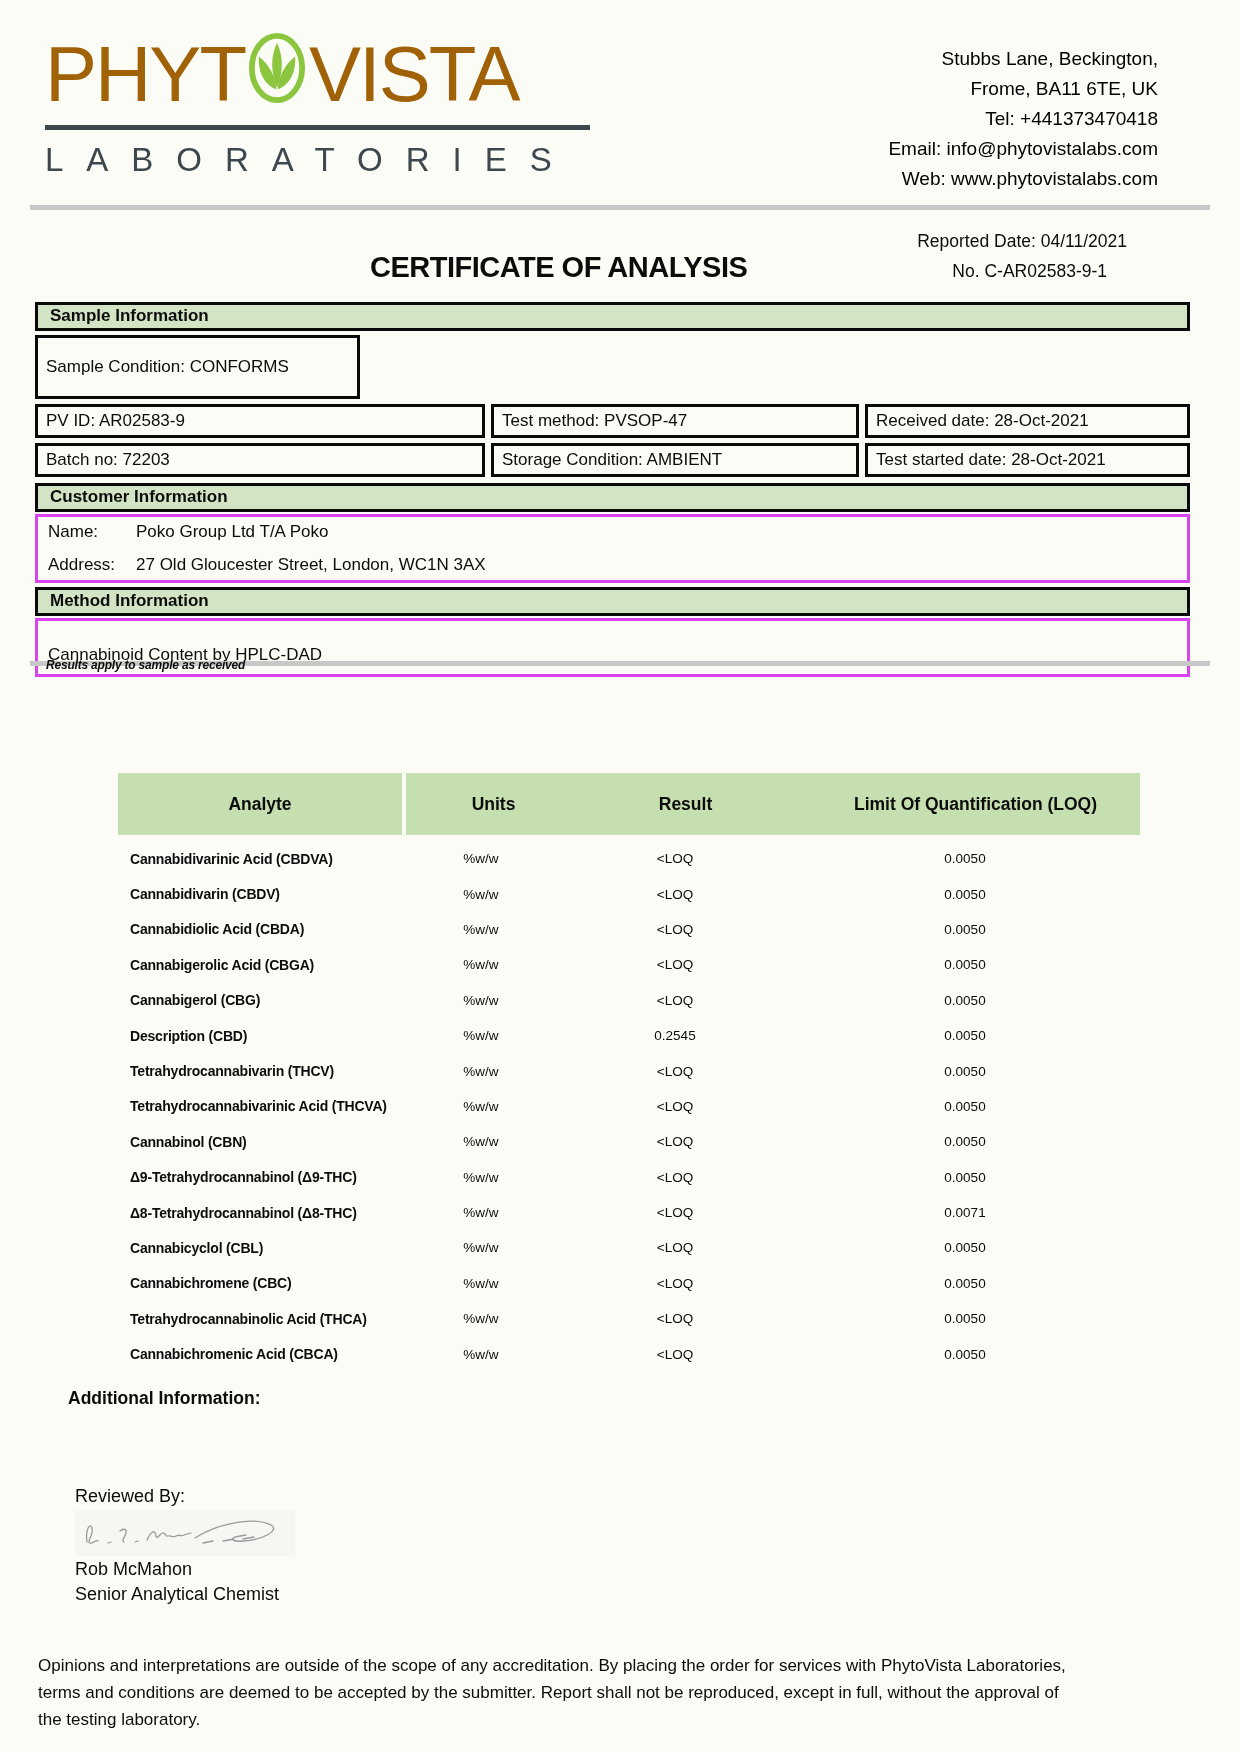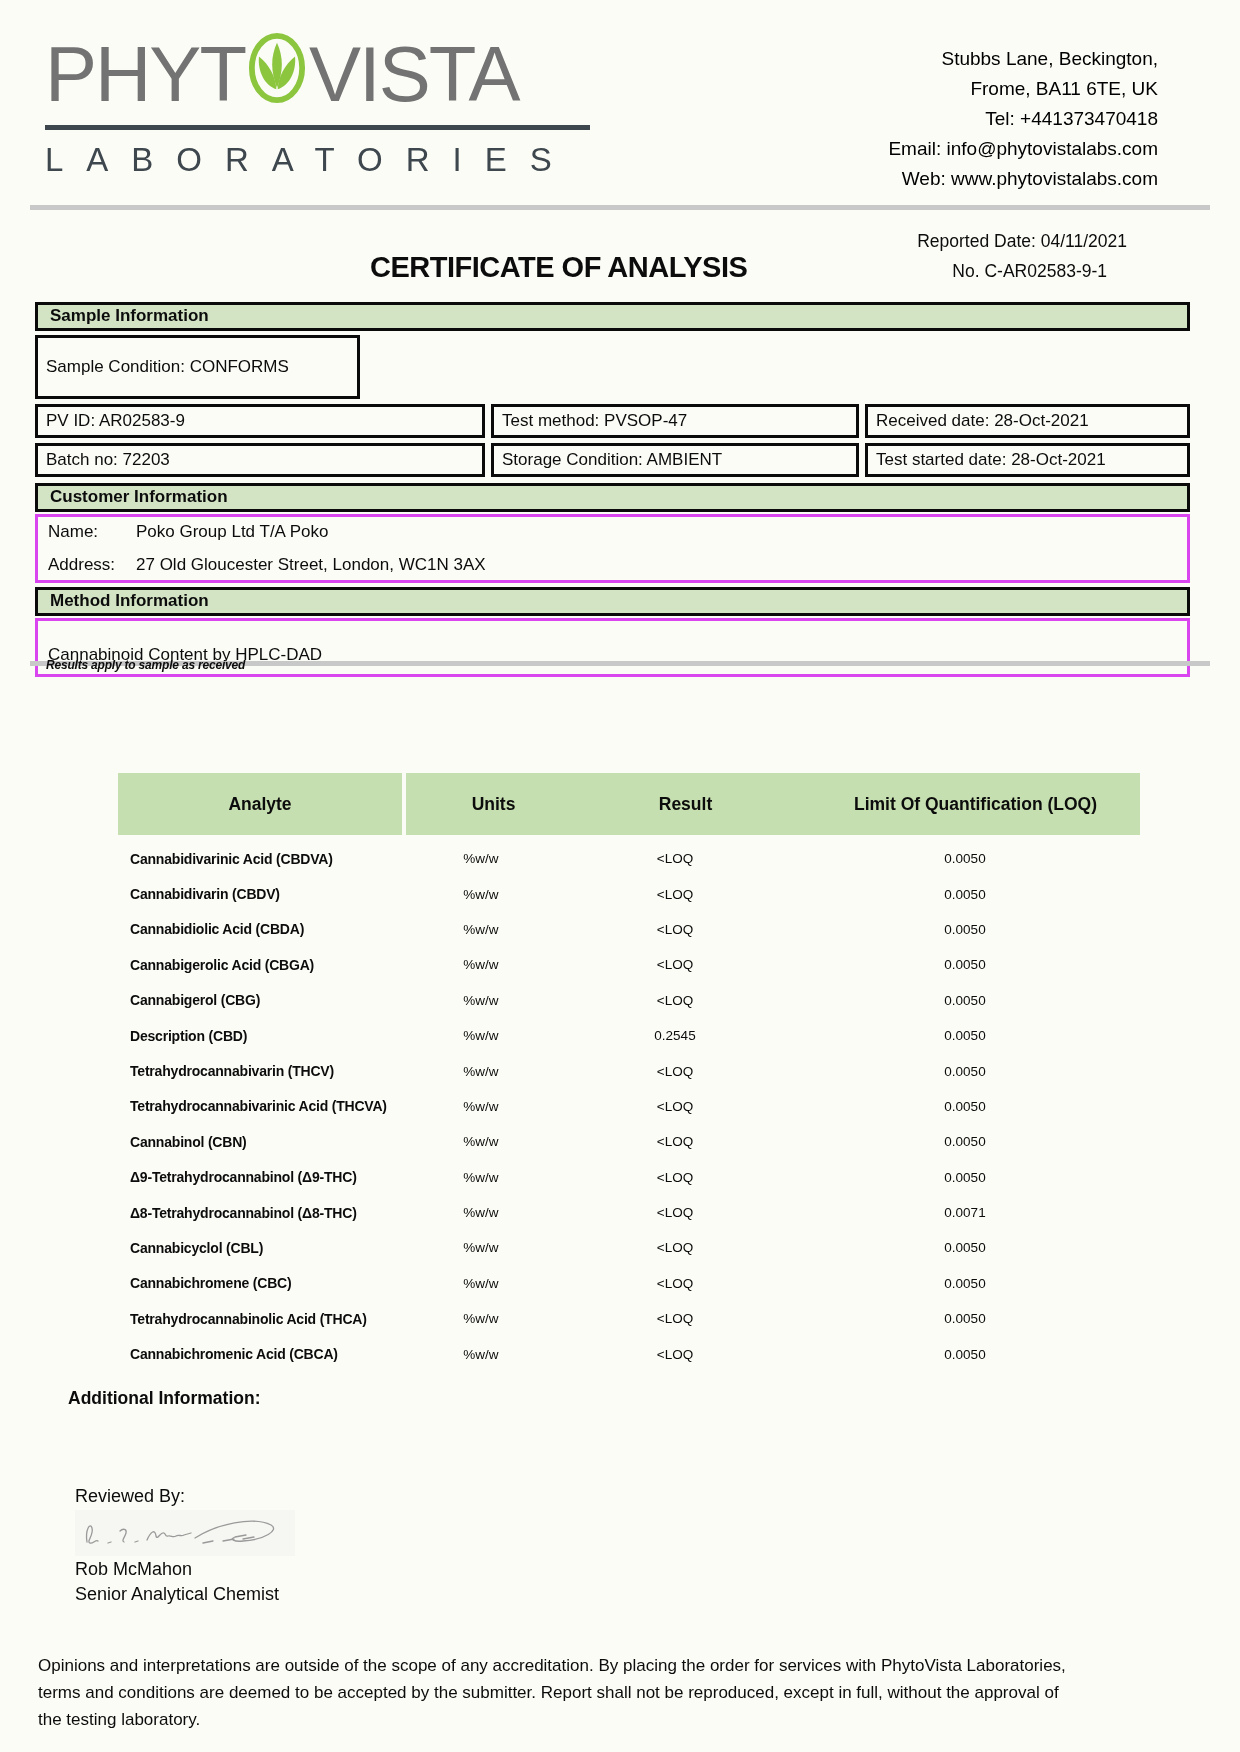--- a/index.html
+++ b/index.html
@@ -9,21 +9,21 @@
     width:1240px; height:1752px;
     margin:0 auto;
     background:#fcfcf7;
     font-family:"Liberation Sans", sans-serif;
     color:#0c0c0c;
     overflow:hidden;
   }
   
   .logo { position:absolute; left:45px; top:32px; width:552px; }
   .logo-word {
-    color:#737373;
+    color:#a16207;
     font-size:78px; line-height:78px; font-weight:400;
     letter-spacing:-2px; white-space:nowrap;
     display:flex; align-items:center;
   }
   .logo-word .leaf-wrap { display:inline-block; margin:0 3px; }
   .logo-rule { height:5px; background:#3d474d; margin-top:9px; width:545px; }
   .logo-sub {
     margin-top:11px; color:#3d474d;
     font-size:33px; font-weight:400;
     letter-spacing:23px; white-space:nowrap;

